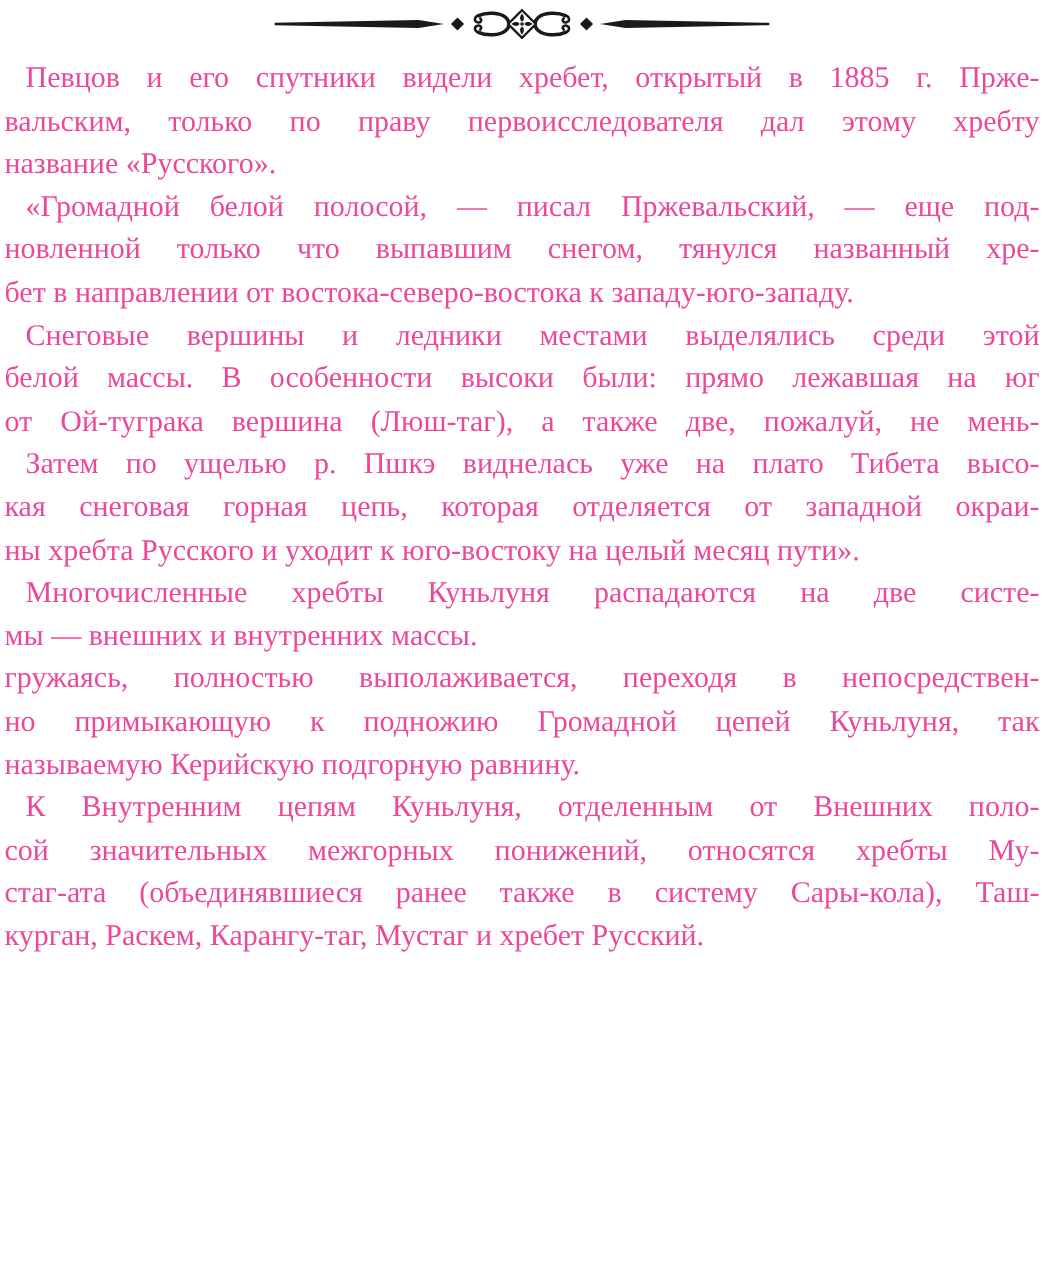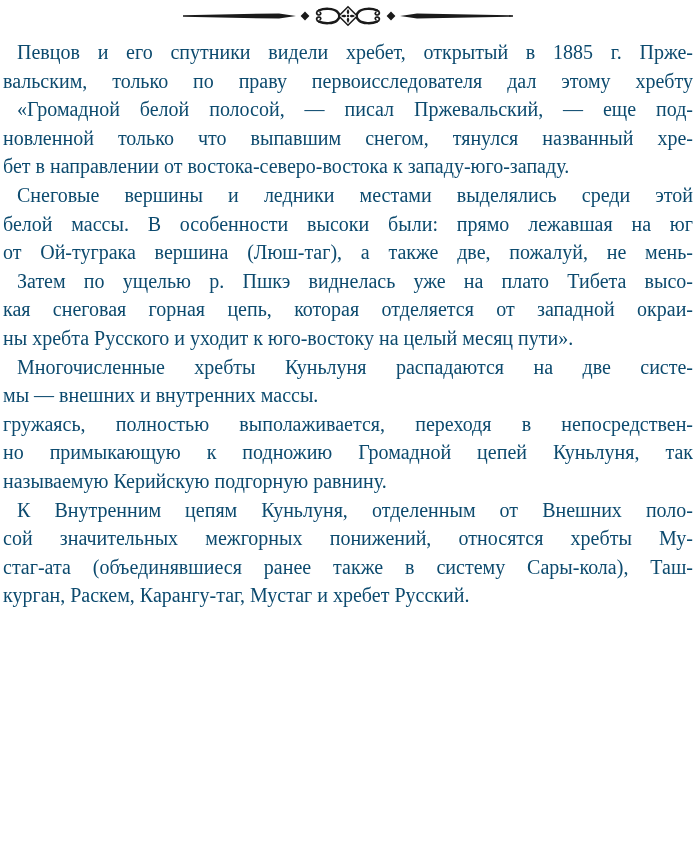--- a/index.html
+++ b/index.html
@@ -6,21 +6,21 @@
     margin: 0;
     padding: 0;
   }
   .page {
     position: relative;
     width: 696px;
     height: 740px;
     background: #ffffff;
     overflow: hidden;
     font-family: "Liberation Serif", "DejaVu Serif", serif;
-    color: #0c4a6e;
+    color: #ec4899;
   }
   .divider {
     position: absolute;
     left: 0;
     width: 696px;
     display: flex;
     justify-content: center;
   }
   .divider.top { top: 5px; }
   .divider.bottom { top: 827px; }
@@ -80,20 +80,21 @@
   <div class="divider top">
     <svg width="330" height="22">
       <use href="#fleuron"></use>
     </svg>
   </div>
 
   <div class="text-column">
       <div class="paragraph">
         <div class="line first">Певцов и его спутники видели хребет, открытый в 1885 г. Прже-</div>
         <div class="line">вальским, только по праву первоисследователя дал этому хребту</div>
+        <div class="line last">название «Русского».</div>
       </div>
       <div class="paragraph">
         <div class="line first">«Громадной белой полосой, — писал Пржевальский, — еще под-</div>
         <div class="line">новленной только что выпавшим снегом, тянулся названный хре-</div>
         <div class="line last">бет в направлении от востока-северо-востока к западу-юго-западу.</div>
       </div>
       <div class="paragraph">
         <div class="line first">Снеговые вершины и ледники местами выделялись среди этой</div>
         <div class="line">белой массы. В особенности высоки были: прямо лежавшая на юг</div>
         <div class="line">от Ой-туграка вершина (Люш-таг), а также две, пожалуй, не мень-</div>

